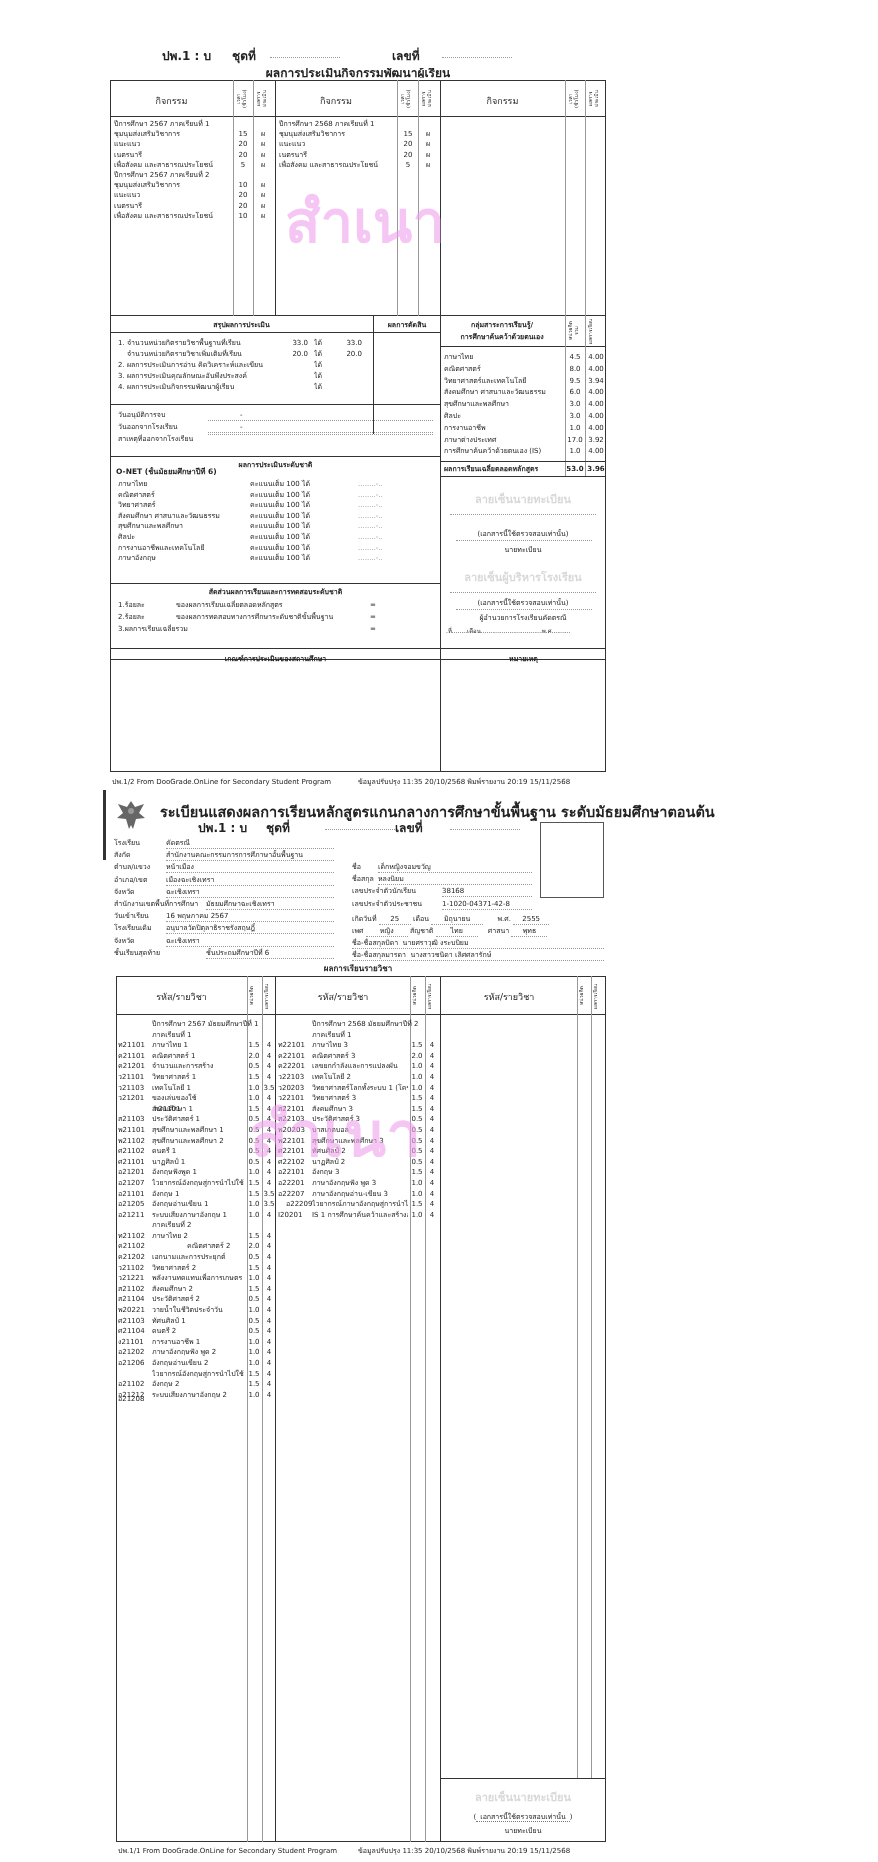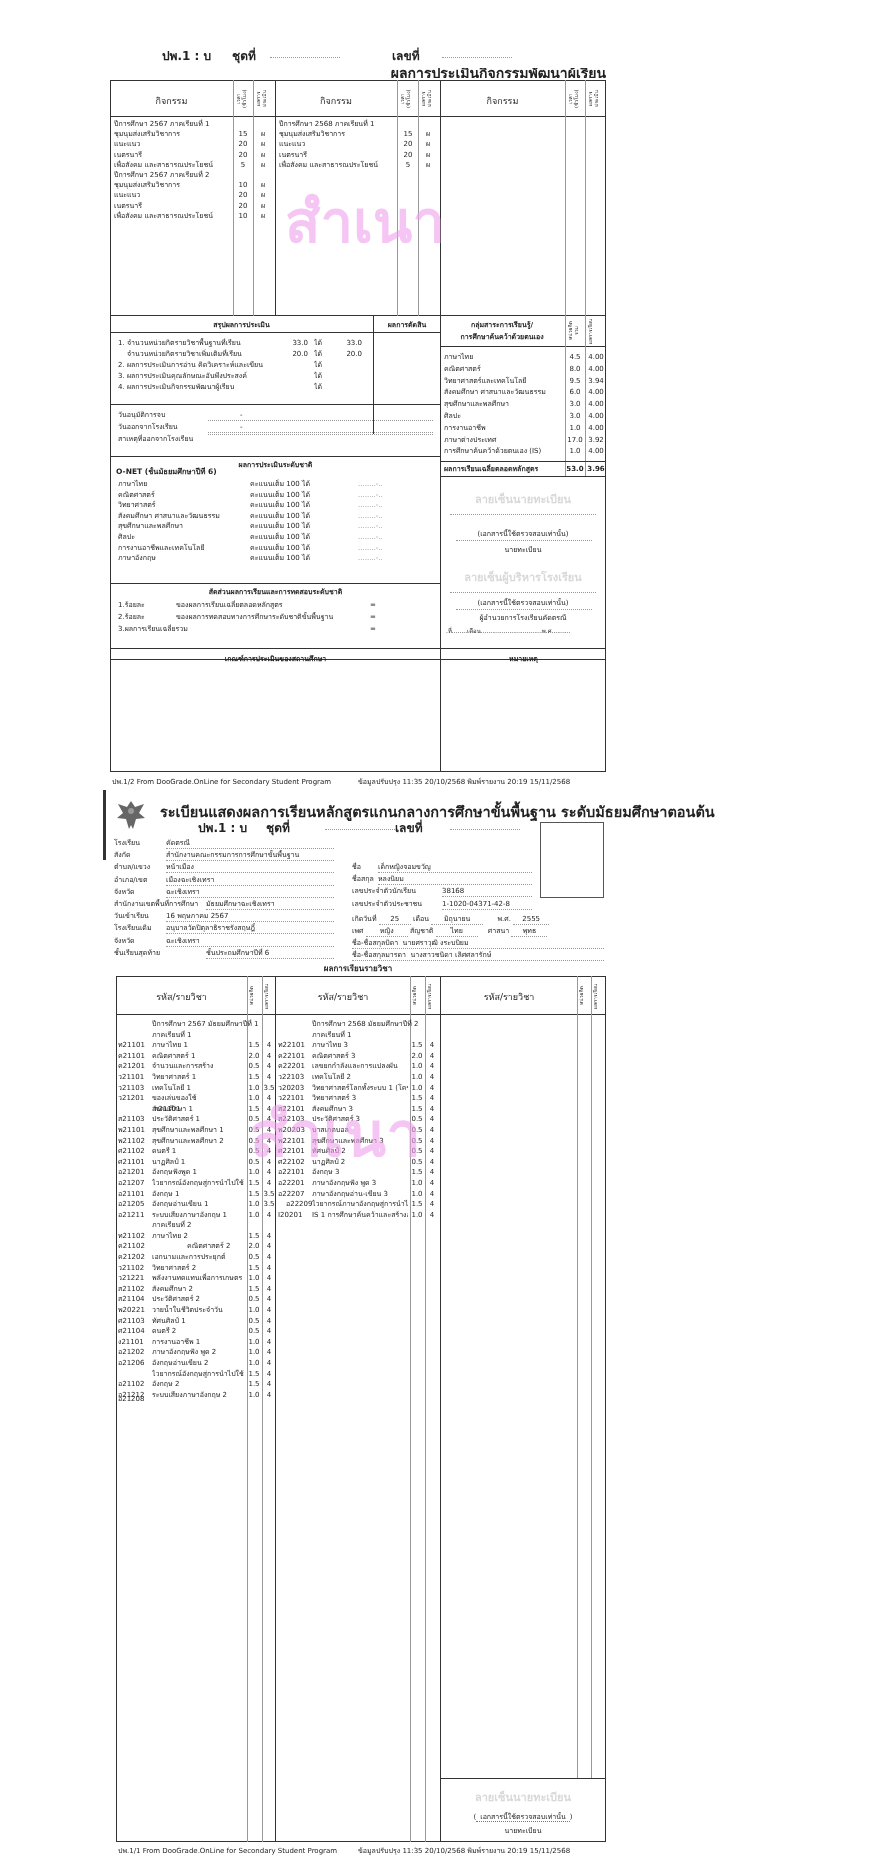--- a/index.html
+++ b/index.html
@@ -18,21 +18,21 @@
 <body>
 
 <div>
 
   <div class="abs hd" style="left:162px;top:46px;font-size:12px;">ปพ.1 : บ</div>
   <div class="abs hd" style="left:232px;top:46px;font-size:12px;">ชุดที่</div>
   <div class="abs dots" style="left:270px;top:52px;width:70px;height:6px;"></div>
   <div class="abs hd" style="left:392px;top:46px;font-size:12px;">เลขที่</div>
   <div class="abs dots" style="left:442px;top:52px;width:70px;height:6px;"></div>
 
-  <div class="abs hd t" style="left:110px;width:496px;top:68px;text-align:right;font-size:14px;">ผลการประเมินกิจกรรมพัฒนาผู้เรียน</div>
+  <div class="abs hd t" style="left:110px;width:496px;top:68px;text-align:center;font-size:12px;">ผลการประเมินกิจกรรมพัฒนาผู้เรียน</div>
 
   <div class="abs" style="left:110px;top:80px;width:496px;height:236px;border:1px solid #333;"></div>
   <div class="ln" style="left:110px;top:116px;width:496px;height:1px;"></div>
   <div class="ln" style="left:275px;top:80px;width:1px;height:236px;"></div>
   <div class="ln" style="left:440px;top:80px;width:1px;height:236px;"></div>
   <div class="lnl" style="left:233px;top:80px;width:1px;height:236px;"></div>
   <div class="lnl" style="left:253px;top:80px;width:1px;height:236px;"></div>
   <div class="lnl" style="left:397px;top:80px;width:1px;height:236px;"></div>
   <div class="lnl" style="left:418px;top:80px;width:1px;height:236px;"></div>
   <div class="lnl" style="left:565px;top:80px;width:1px;height:236px;"></div>
@@ -349,21 +349,21 @@
   <div class="abs dots" style="left:450px;top:826px;width:70px;height:4px;"></div>
   <div class="abs" style="left:540px;top:822px;width:64px;height:76px;border:1px solid #555;"></div>
 
   <div id="leftfields" class="abs" style="left:114px;top:838px;width:220px;">
       <div style="position:relative;height:12.2px;">
         <span class="t" style="position:absolute;left:0;">โรงเรียน</span>
         <span class="t dots" style="position:absolute;left:52px;right:0;">คัดตรณี</span>
       </div>
       <div style="position:relative;height:12.2px;">
         <span class="t" style="position:absolute;left:0;">สังกัด</span>
-        <span class="t dots" style="position:absolute;left:52px;right:0;">สำนักงานคณะกรรมการการศึกษาขั้นพื้นฐาน</span>
+        <span class="t dots" style="position:absolute;left:52px;right:0;">สำนักงานคณะกรรมการการศึภาษาอั้นพื้นฐาน</span>
       </div>
       <div style="position:relative;height:12.2px;">
         <span class="t" style="position:absolute;left:0;">ตำบล/แขวง</span>
         <span class="t dots" style="position:absolute;left:52px;right:0;">หน้าเมือง</span>
       </div>
       <div style="position:relative;height:12.2px;">
         <span class="t" style="position:absolute;left:0;">อำเภอ/เขต</span>
         <span class="t dots" style="position:absolute;left:52px;right:0;">เมืองฉะเชิงเทรา</span>
       </div>
       <div style="position:relative;height:12.2px;">

